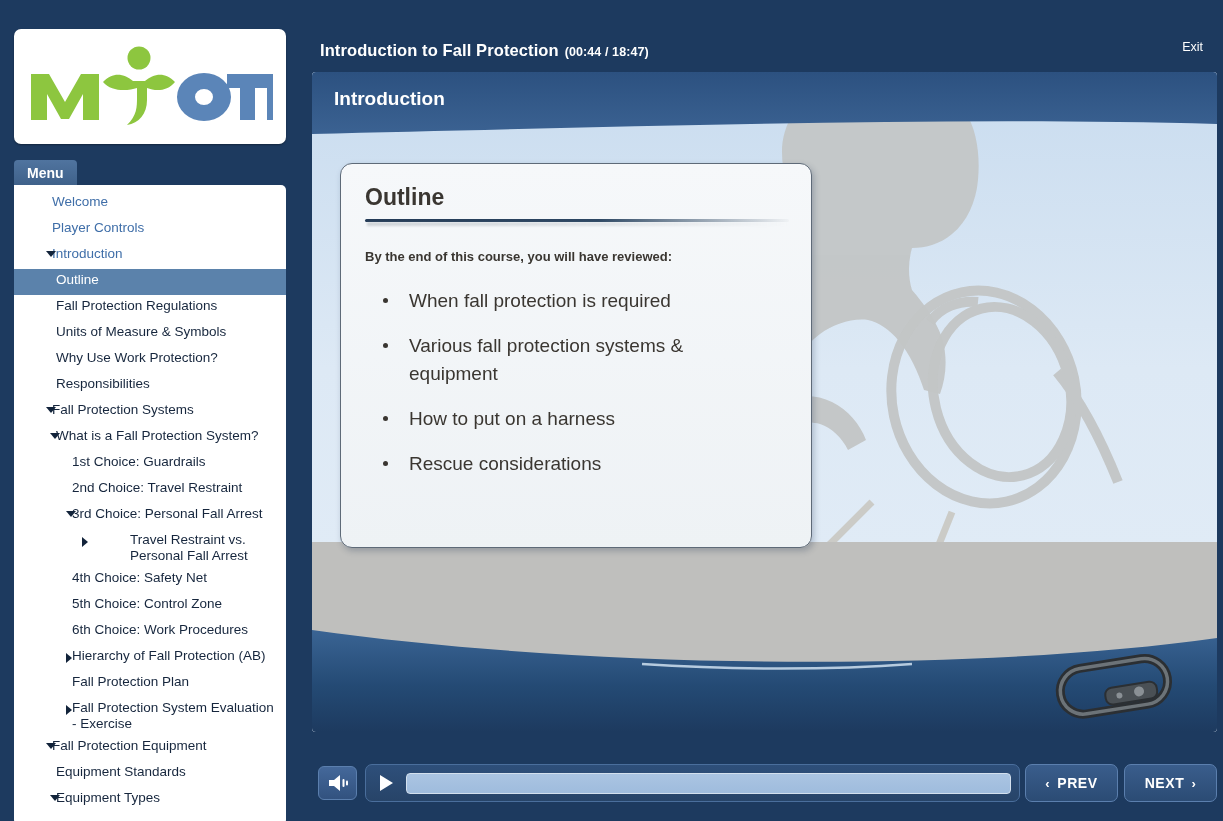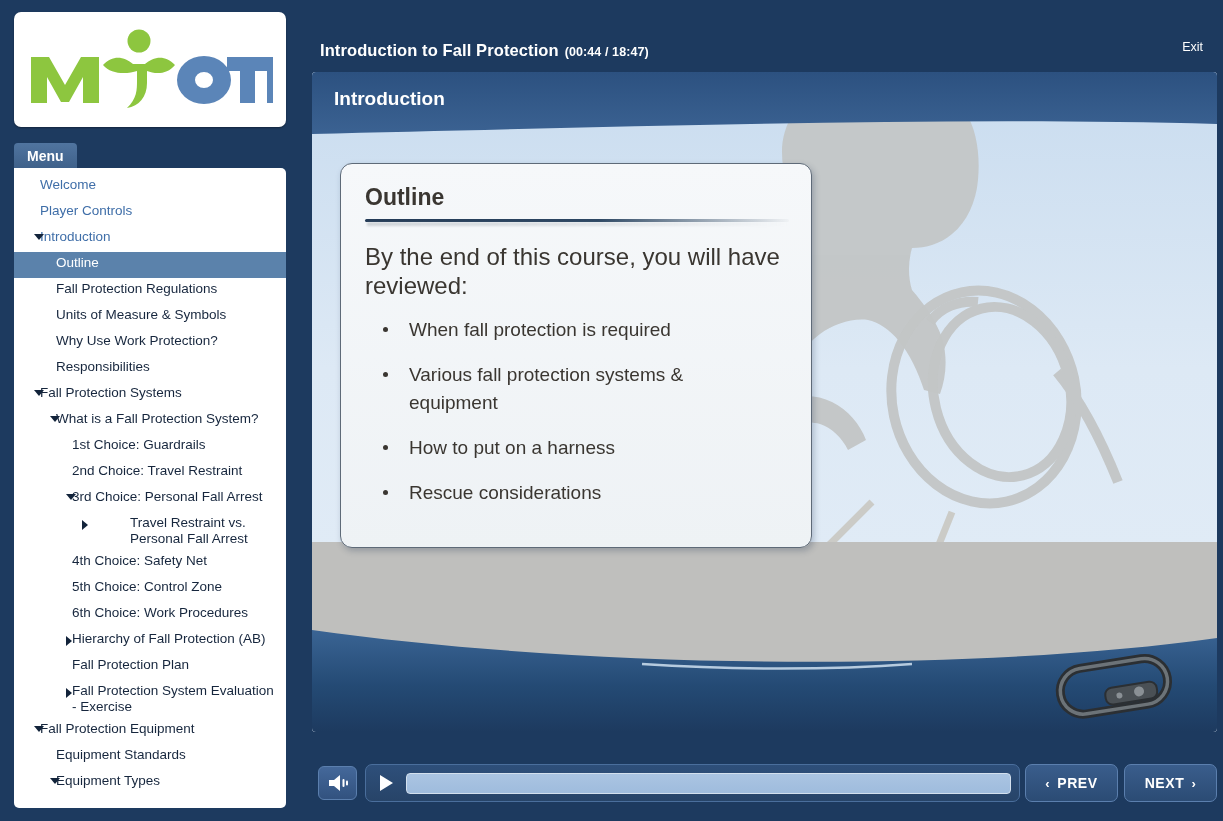--- a/index.html
+++ b/index.html
@@ -10,21 +10,21 @@
     overflow: hidden;
   }
 
   .player {
     position: absolute; inset: 0;
     background: #1d3a5f;
   }
 
   
   .left-col {
-    position: absolute; left: 0; top: 0;
+    position: absolute; left: 0; top: 17px;
     width: 300px; height: 670px;
   }
 
   .logo-box {
     position: absolute; left: 14px; top: 12px;
     width: 272px; height: 115px;
     background: #ffffff;
     border-radius: 7px;
     display: flex; align-items: center; justify-content: center;
     box-shadow: 0 1px 2px rgba(0,0,0,0.35);
@@ -68,21 +68,21 @@
     white-space: normal;
   }
   .mi .label { display: block; }
   .mi.link .label { color: #3f6ea8; }
   .mi.sel {
     background: #5b82ab;
   }
   .mi.sel .label { color: #ffffff; }
 
   
-  .lv0 { padding-left: 26px; }
+  .lv0 { padding-left: 26px; margin-left: 12px; }
   .lv1 { padding-left: 42px; }
   .lv2 { padding-left: 58px; }
   .lv3 { padding-left: 116px; }
 
   .tri {
     position: absolute;
     width: 0; height: 0;
     top: 8px;
   }
   .tri.down {
@@ -166,23 +166,24 @@
     background: linear-gradient(90deg,#243b57 0%, #2d4763 55%, rgba(210,215,220,0.15) 100%);
     border-radius: 2px;
   }
   .card-rule-shadow {
     height: 4px; margin-left: 4px;
     background: linear-gradient(90deg, rgba(120,130,140,0.30) 0%, rgba(150,158,166,0.20) 60%, rgba(190,195,200,0) 100%);
     filter: blur(1.2px);
   }
   .card-intro {
     margin: 16px 0 0 2px;
-    font-size: 24px; line-height: 29px;
+    font-size: 13px; line-height: 29px;
     color: #3a3631;
     max-width: 415px;
+    font-weight: bold;
   }
   .card-list { margin: 16px 0 0 14px; list-style: none; }
   .card-list li {
     position: relative;
     font-size: 19px; line-height: 28px;
     color: #3a3631;
     padding-left: 32px;
     margin-bottom: 17px;
     max-width: 380px;
   }

